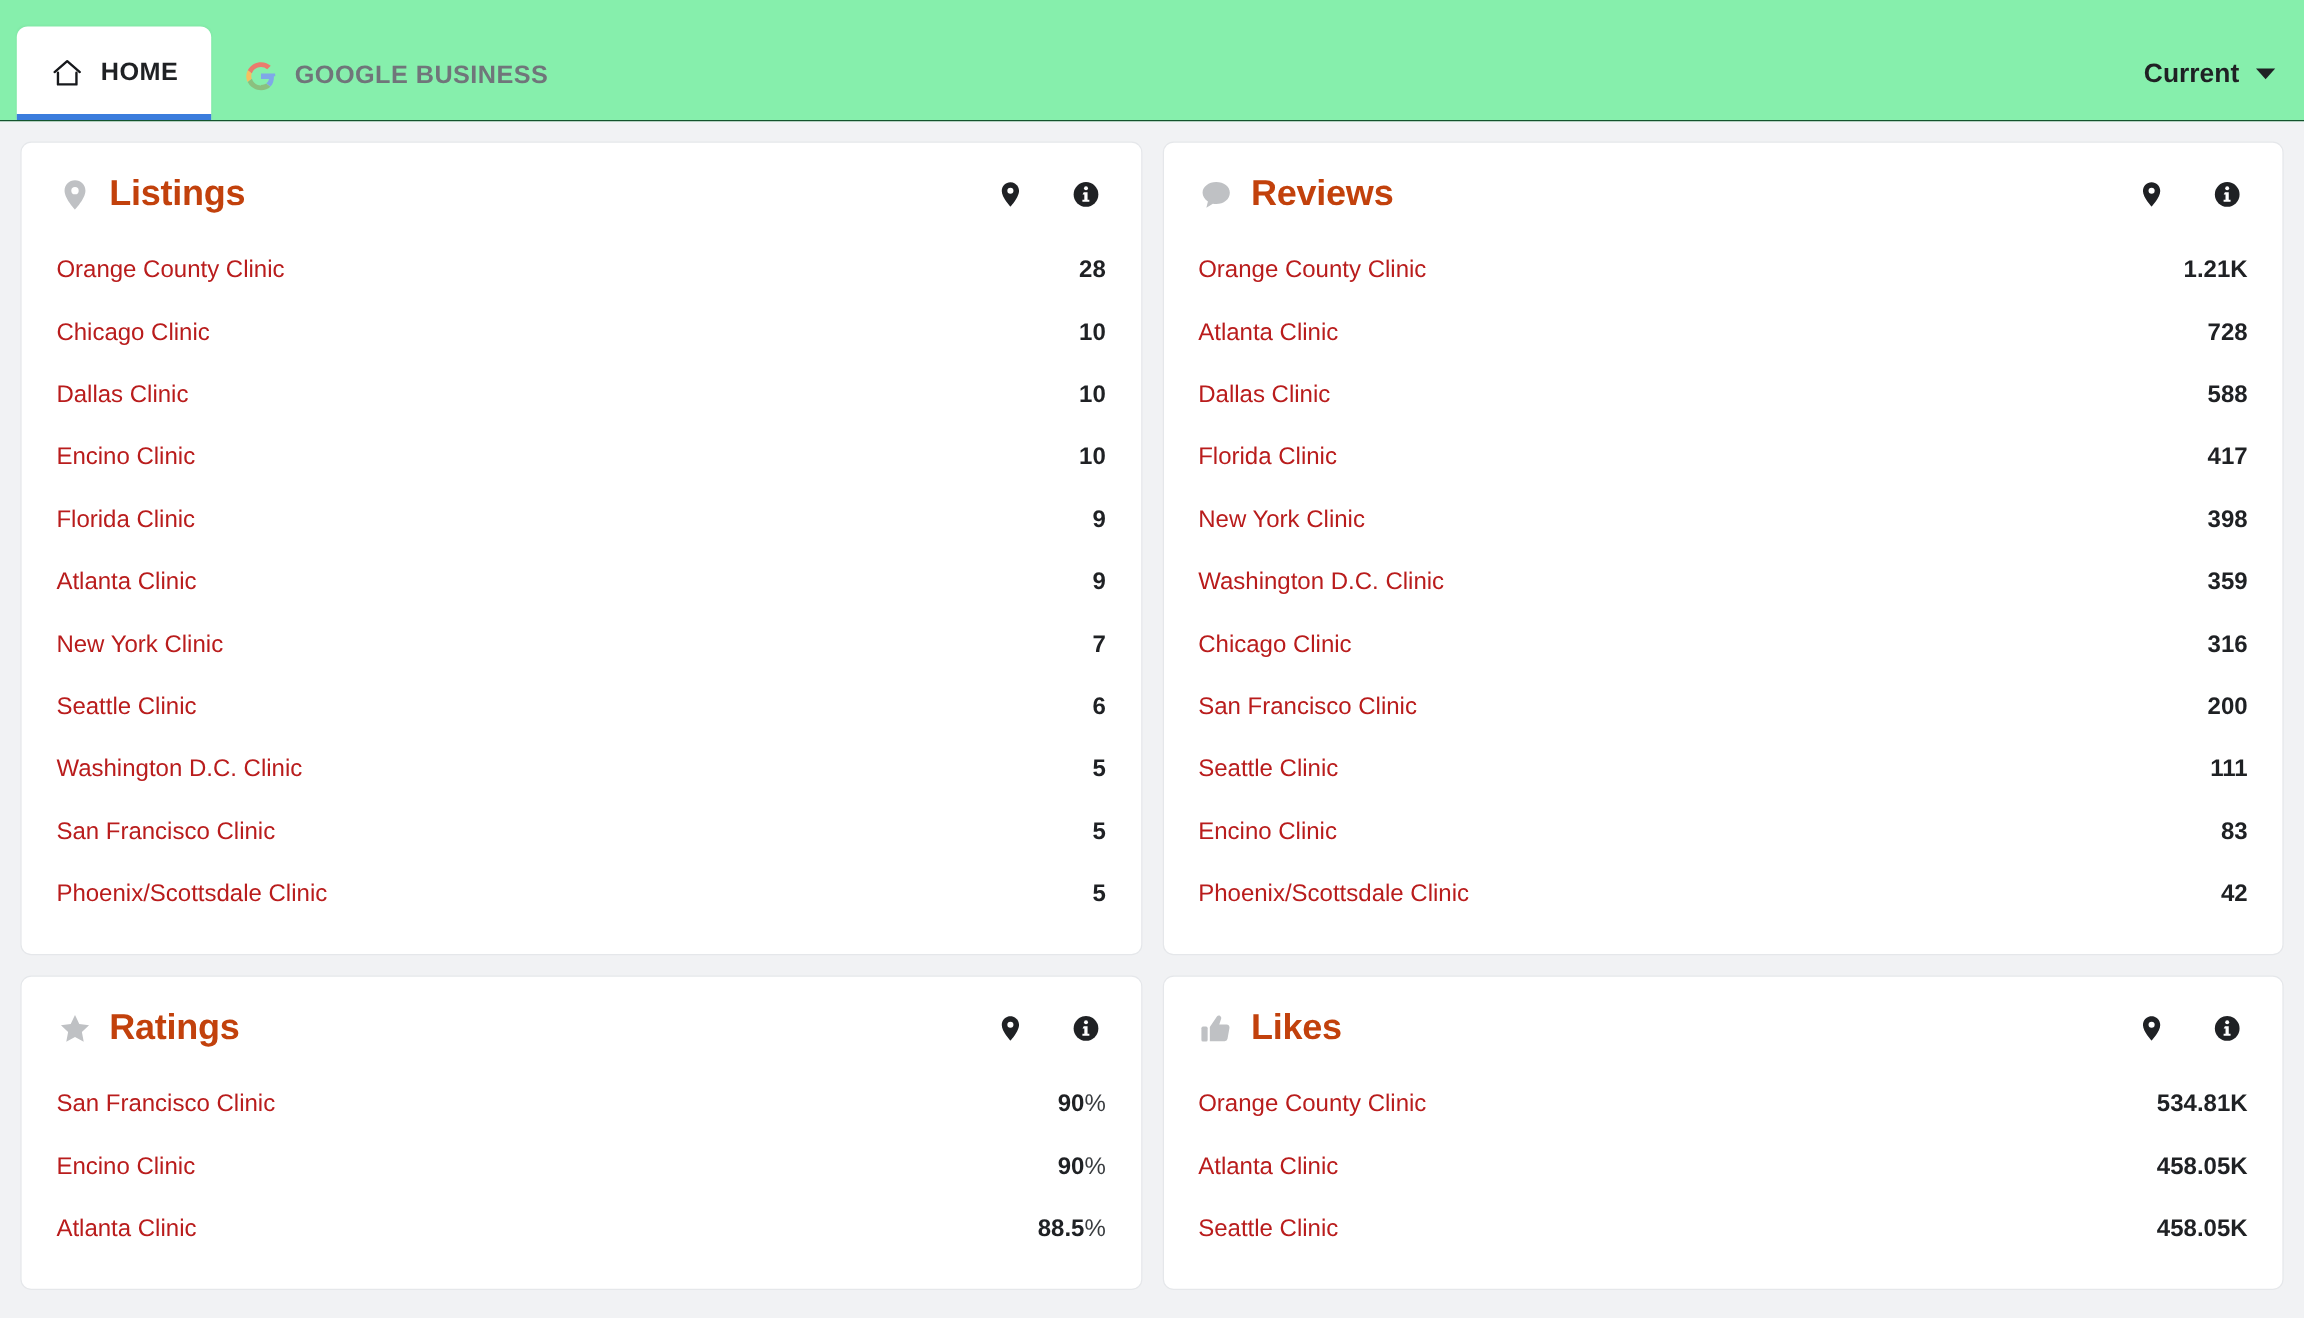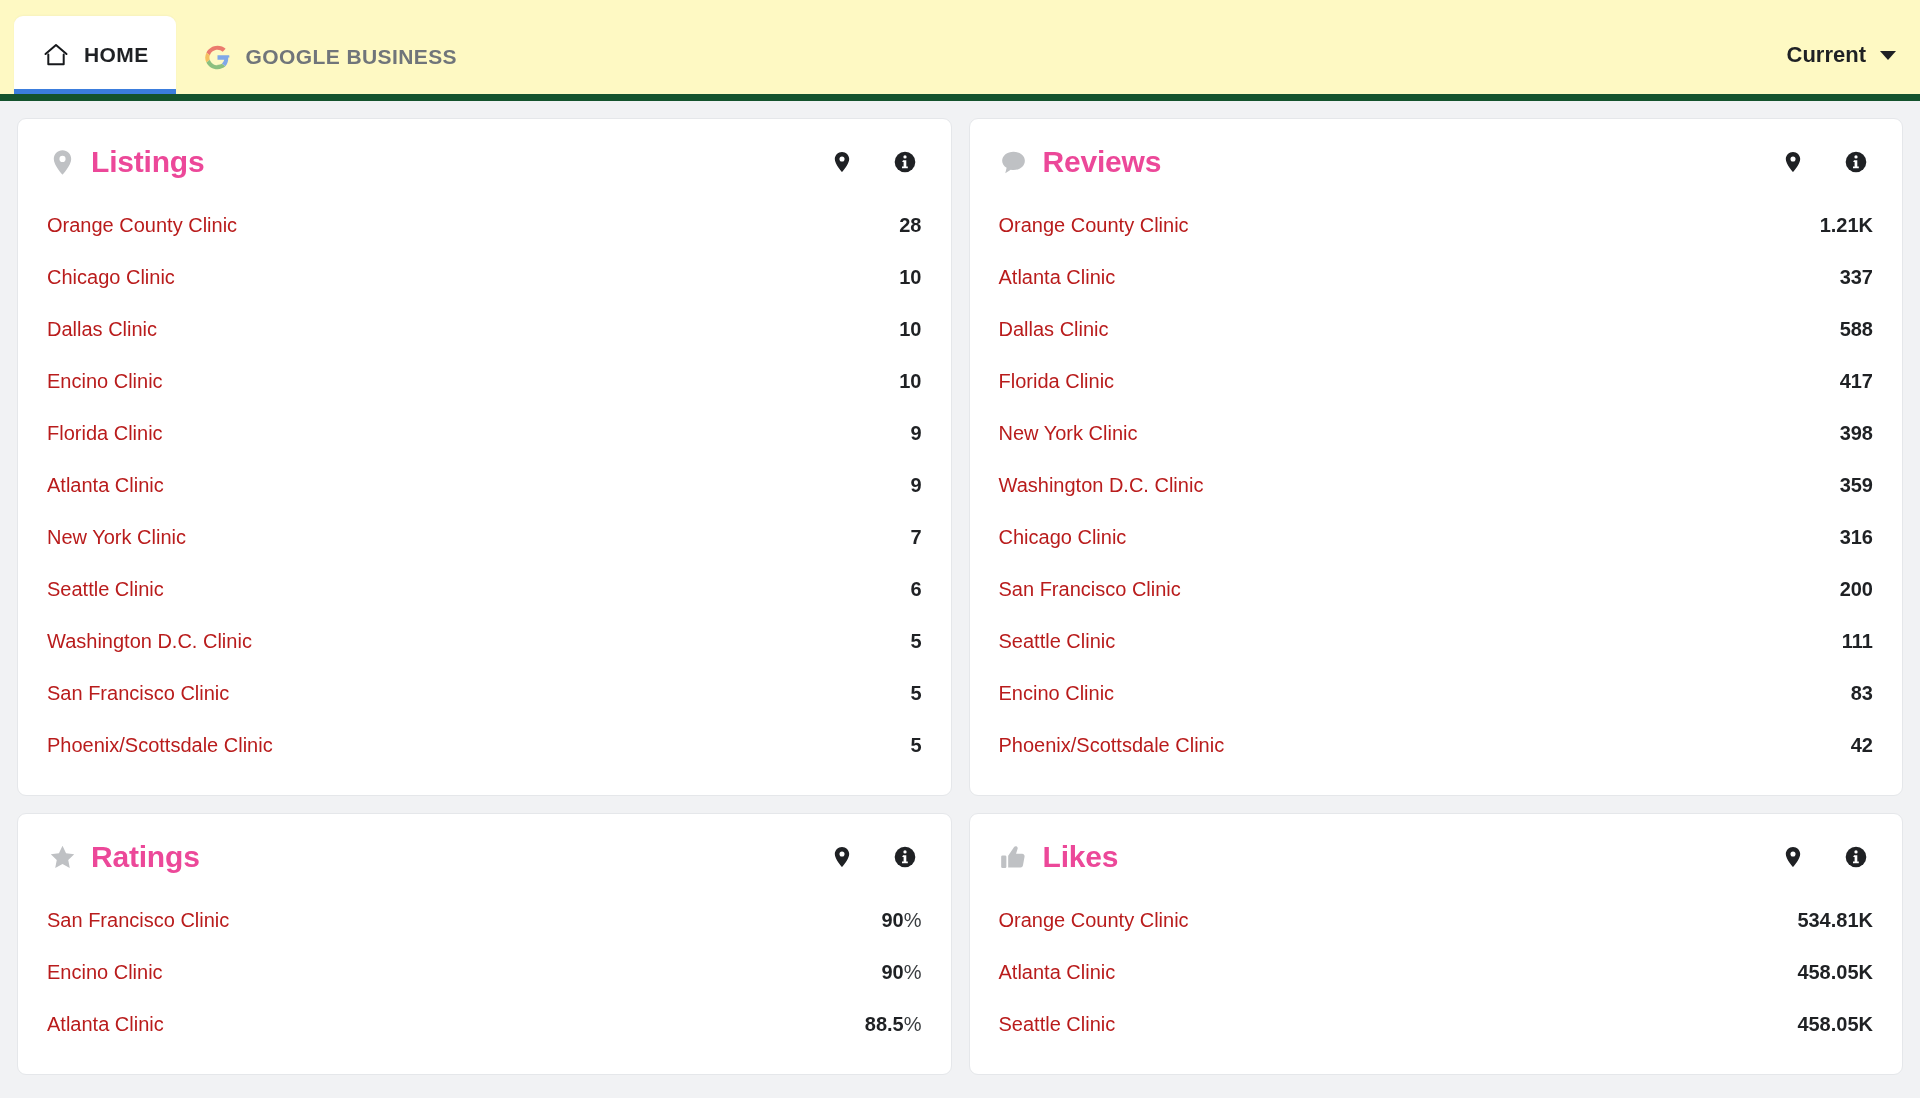--- a/index.html
+++ b/index.html
@@ -14,25 +14,25 @@
     background: #f1f2f4;
     font-family: "Liberation Sans", sans-serif;
     color: #202124;
     -webkit-font-smoothing: antialiased;
   }
 
   
   .topbar {
     position: relative;
     height: 101px;
-    background: #fef9c3;
+    background: #86efac;
     display: flex;
     align-items: flex-end;
     padding: 0 24px 0 14px;
-    border-bottom: 7px solid #14532d;
+    border-bottom: 1px solid #14532d;
   }
 
   .tabs {
     display: flex;
     align-items: flex-end;
     height: 100%;
   }
 
   .tab {
     display: flex;
@@ -123,21 +123,21 @@
   .card-head .title-icon {
     width: 30px; height: 30px;
     margin-right: 14px;
     display: flex; align-items: center; justify-content: center;
     flex: 0 0 auto;
   }
 
   .card-title {
     font-size: 30px;
     font-weight: 700;
-    color: #ec4899;
+    color: #c2410c;
     letter-spacing: -0.2px;
   }
 
   .head-actions {
     margin-left: auto;
     display: flex;
     align-items: center;
     gap: 37px;
     padding-right: 4px;
   }
@@ -303,21 +303,21 @@
           </span>
         </div>
       </div>
       <div class="card-body">
         <div class="row">
           <span class="row-name">Orange County Clinic</span>
           <span class="row-value"><span>1.21K</span></span>
         </div>
         <div class="row">
           <span class="row-name">Atlanta Clinic</span>
-          <span class="row-value"><span>337</span></span>
+          <span class="row-value"><span>728</span></span>
         </div>
         <div class="row">
           <span class="row-name">Dallas Clinic</span>
           <span class="row-value"><span>588</span></span>
         </div>
         <div class="row">
           <span class="row-name">Florida Clinic</span>
           <span class="row-value"><span>417</span></span>
         </div>
         <div class="row">

